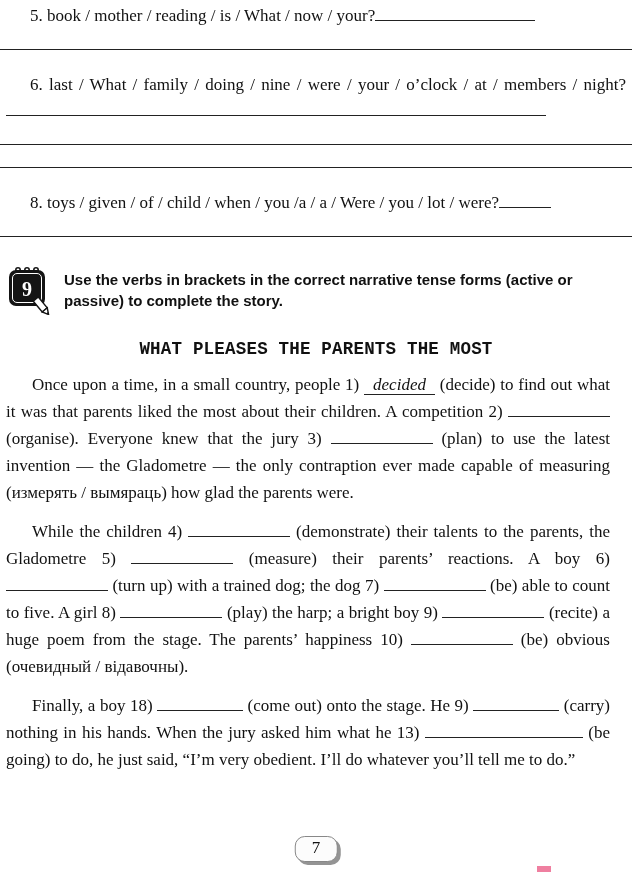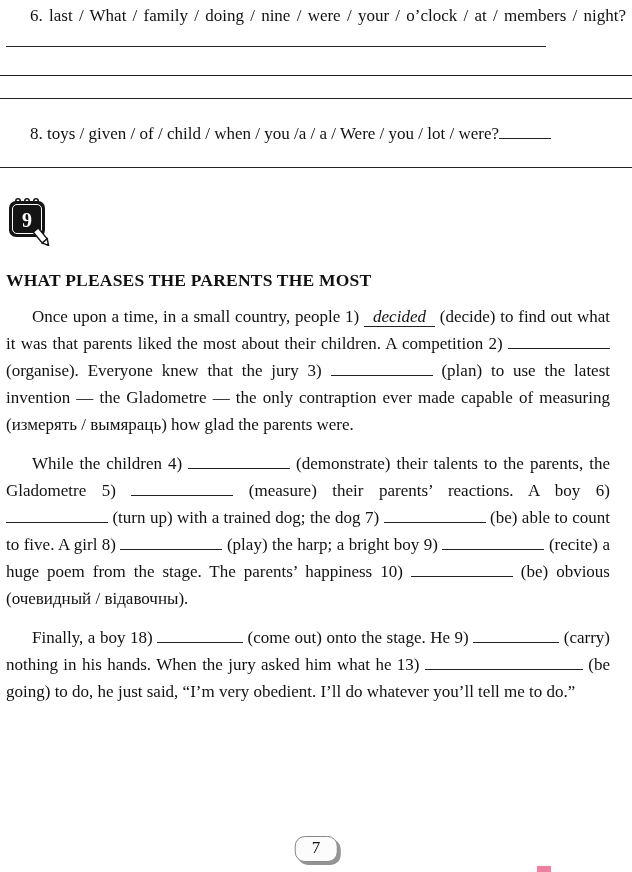--- a/index.html
+++ b/index.html
@@ -53,25 +53,26 @@
     flex: 1;
     font-family: "Liberation Sans", "DejaVu Sans", sans-serif;
     font-weight: bold;
     font-size: 15px;
     line-height: 21px;
     margin-top: 6px;
   }
 
   
   .story-title {
-    text-align: left;
+    text-align: center;
     font-weight: bold;
     font-size: 17.5px;
     margin: 24px 0 4px 0;
     letter-spacing: 0.2px;
+    font-family: Liberation Mono, monospace;
   }
   .story-p {
     margin: 12px 16px 0 0;
     line-height: 27px;
     text-align: justify;
     text-indent: 26px;
   }
   .blank {
     display: inline-block;
     border-bottom: 1.2px solid #222;
@@ -108,20 +109,24 @@
     width: 14px;
     height: 6px;
     background: #ef7fa0;
   }
 </style>
 </head>
 <body>
 
 <div class="page">
 
+  <div class="ex-block">
+    <p class="ex-text"><span>5.</span> <span>book / mother / reading / is / What / now / your?</span><span class="fill-line fl-0"></span></p>
+    <div class="rule"></div>
+  </div>
 
   <div class="ex-block">
     <p class="ex-text"><span>6.</span> <span>last / What / family / doing / nine / were / your / o’clock / at / members / night?</span><span class="fill-line fl-1"></span></p>
     <div class="rule"></div>
   </div>
 
   <div class="ex-block">
     <div class="rule"></div>
   </div>
 
@@ -137,20 +142,21 @@
       <circle cx="12" cy="5" r="2.2" fill="none" stroke="#141414" stroke-width="1.6"></circle>
       <circle cx="21" cy="5" r="2.2" fill="none" stroke="#141414" stroke-width="1.6"></circle>
       <circle cx="30" cy="5" r="2.2" fill="none" stroke="#141414" stroke-width="1.6"></circle>
       <text x="21" y="31" text-anchor="middle" font-family="Liberation Serif, serif" font-weight="bold" font-size="20" fill="#ffffff">9</text>
       <g transform="rotate(-40 36 42)">
         <rect x="33" y="32" width="6.5" height="14" fill="#ffffff" stroke="#141414" stroke-width="1.4"></rect>
         <polygon points="33,46 39.5,46 36.2,52" fill="#ffffff" stroke="#141414" stroke-width="1.4"></polygon>
         <polygon points="35,49.8 37.4,49.8 36.2,52" fill="#141414"></polygon>
       </g>
     </svg>
+    <div class="task-instruction">Use the verbs in brackets in the correct narrative tense forms (active or passive) to complete the story.</div>
   </div>
 
   <h2 class="story-title">WHAT PLEASES THE PARENTS THE MOST</h2>
   <div id="story-paragraphs">
       <p class="story-p"><span>Once upon a time, in a small country, people 1) </span><span class="answer">decided</span><span> (decide) to find out what it was that parents liked the most about their children. A competition 2) </span><span class="blank blank-n"></span><span> (organise). Everyone knew that the jury 3) </span><span class="blank blank-n"></span><span> (plan) to use the latest invention — the Gladometre — the only contraption ever made capable of measuring (измерять / вымяраць) how glad the parents were.</span></p>
       <p class="story-p"><span>While the children 4) </span><span class="blank blank-n"></span><span> (demonstrate) their talents to the parents, the Gladometre 5) </span><span class="blank blank-n"></span><span> (measure) their parents’ reactions. A boy 6) </span><span class="blank blank-n"></span><span> (turn up) with a trained dog; the dog 7) </span><span class="blank blank-n"></span><span> (be) able to count to five. A girl 8) </span><span class="blank blank-n"></span><span> (play) the harp; a bright boy 9) </span><span class="blank blank-n"></span><span> (recite) a huge poem from the stage. The parents’ happiness 10) </span><span class="blank blank-n"></span><span> (be) obvious (очевидный / відавочны).</span></p>
       <p class="story-p"><span>Finally, a boy 18) </span><span class="blank blank-m"></span><span> (come out) onto the stage. He 9) </span><span class="blank blank-m"></span><span> (carry) nothing in his hands. When the jury asked him what he 13) </span><span class="blank blank-l"></span><span> (be going) to do, he just said, “I’m very obedient. I’ll do whatever you’ll tell me to do.”</span></p>
     </div>
 
   <div class="page-pill">

